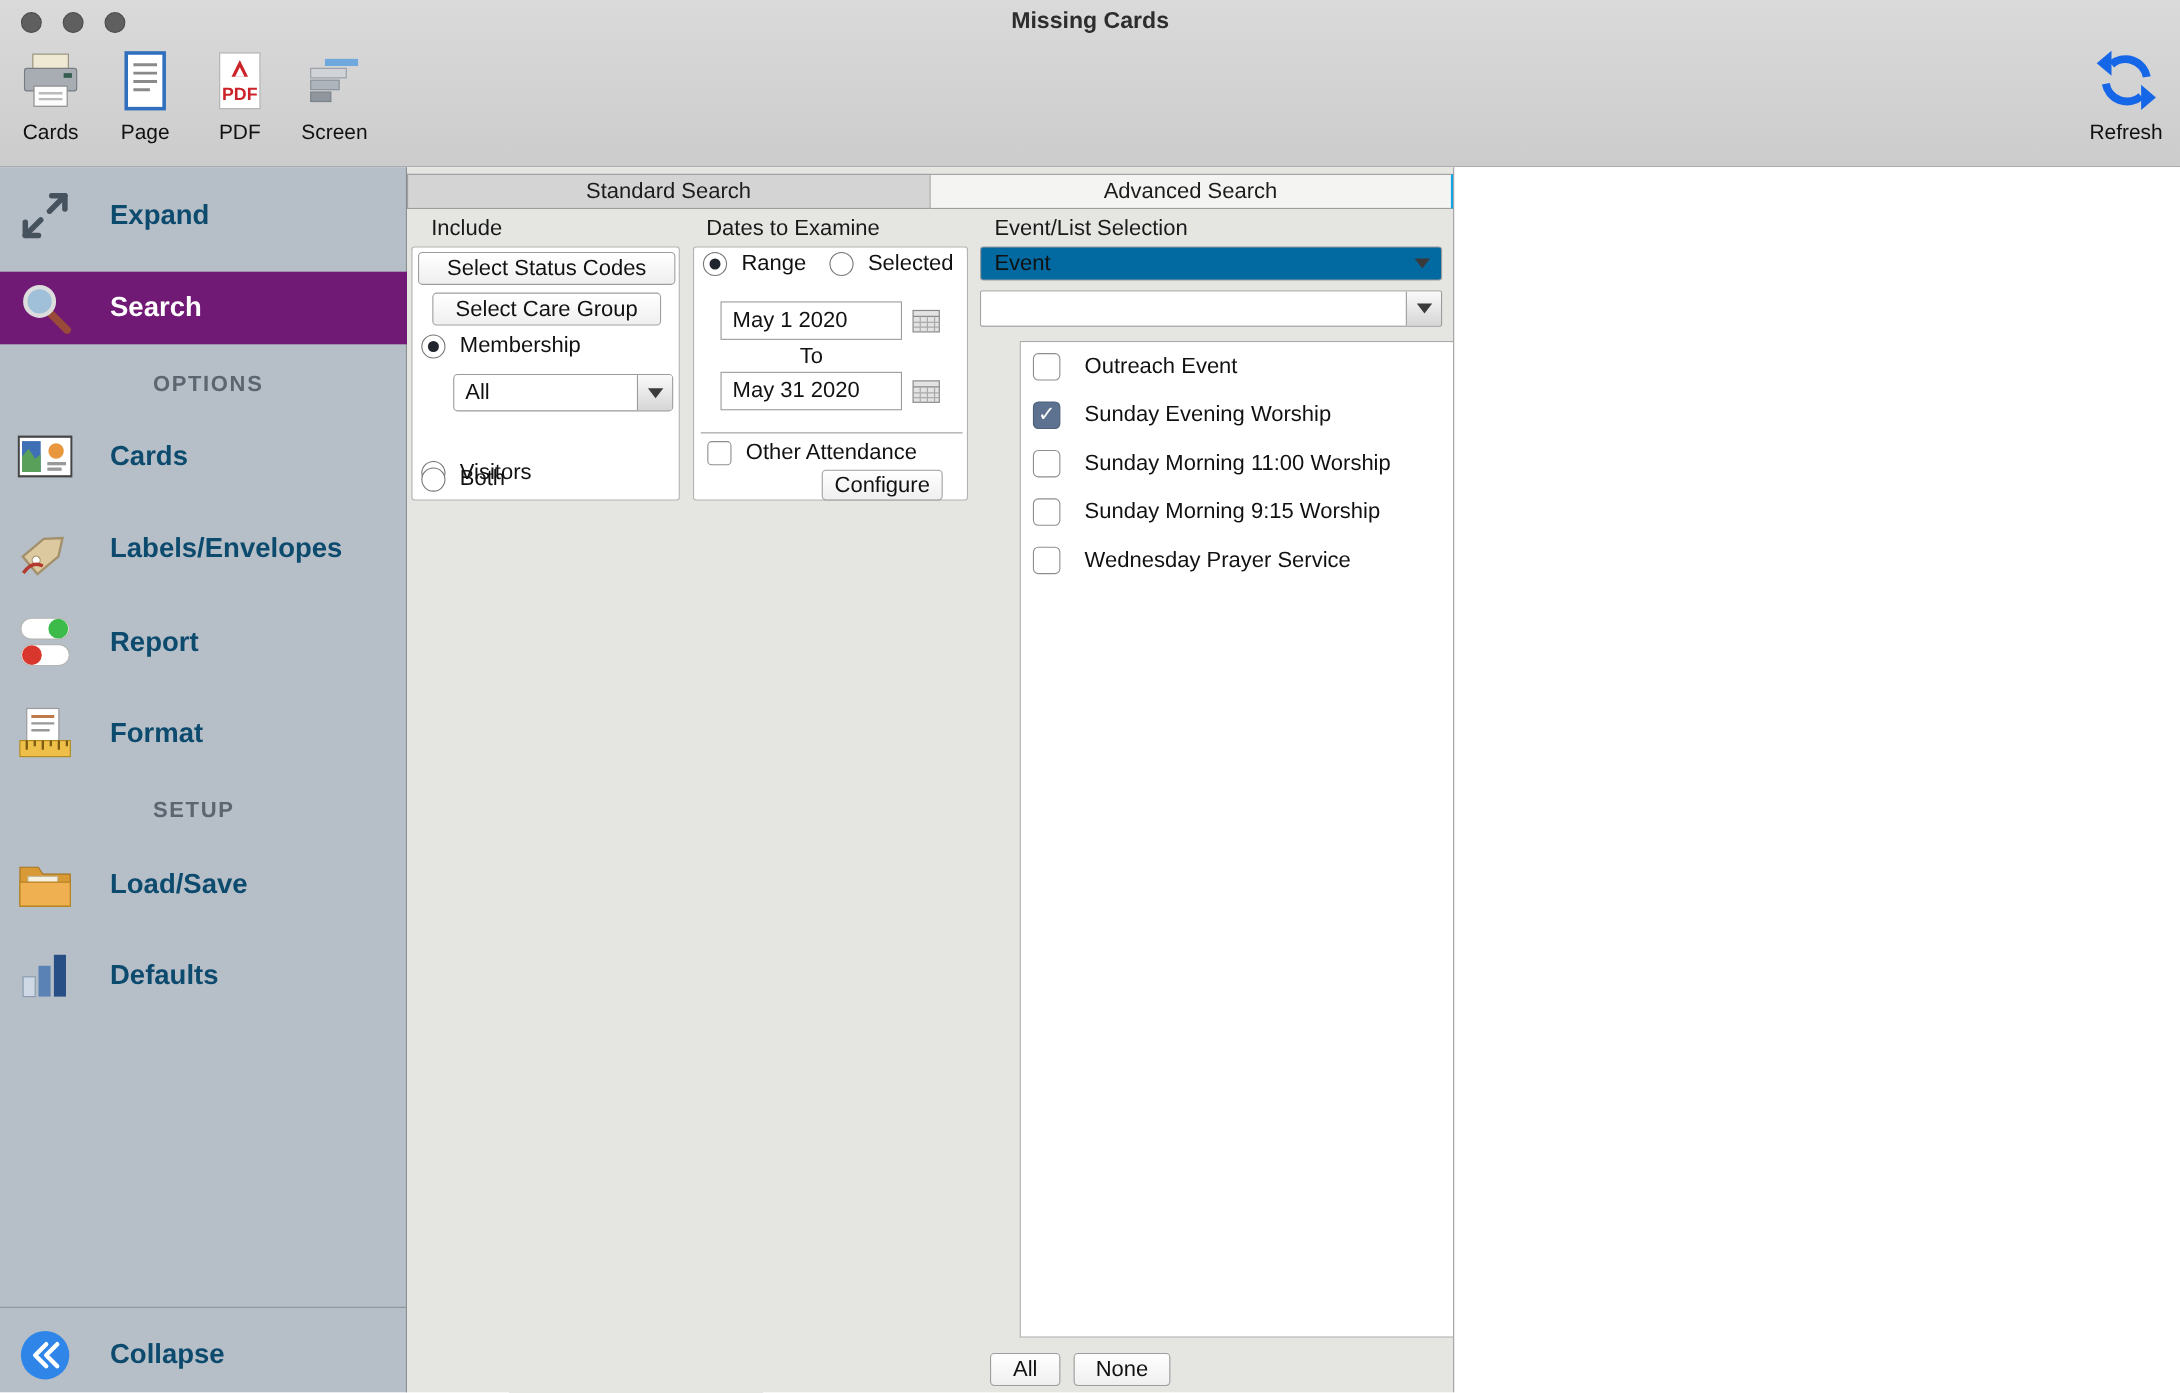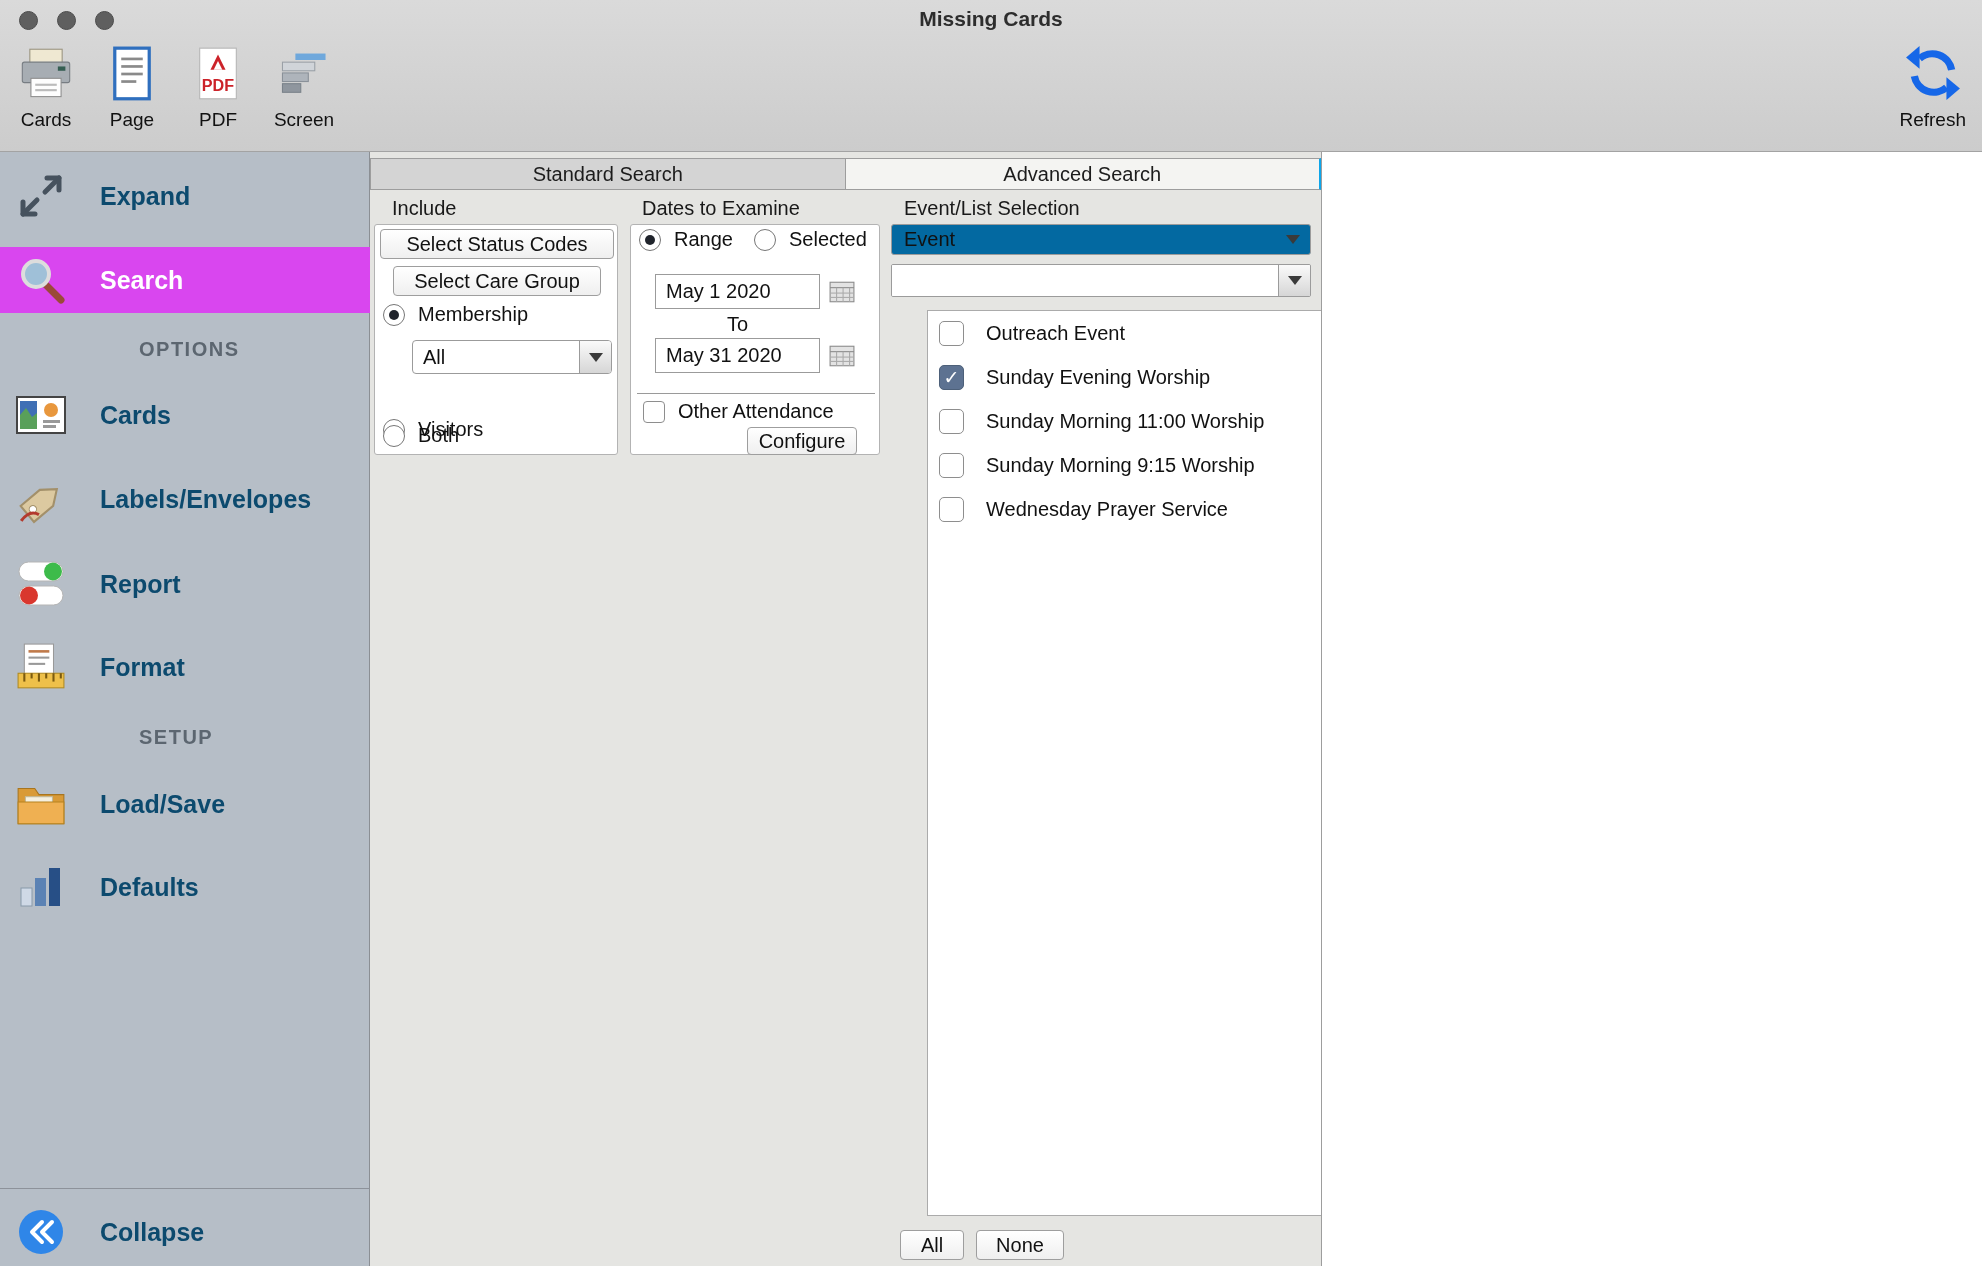--- a/index.html
+++ b/index.html
@@ -20,21 +20,21 @@
   #refresh-tool { right:16px; top:44px; display:flex; flex-direction:column; align-items:center; }
 
   
   #sidebar { left:0; top:152px; width:370px; height:1114px; background:#b6bec7; border-right:1px solid #8b8f94; }
   .side-item { position:absolute; left:0; width:370px; height:64px; }
   .side-icon { position:absolute; left:13px; top:50%; transform:translateY(-50%); width:56px; height:56px;
                display:flex; align-items:center; justify-content:center; }
   .side-label { position:absolute; left:100px; top:50%; transform:translateY(-50%);
                 font-size:25px; font-weight:bold; color:#0c4a6e; white-space:nowrap; }
   .side-header { position:absolute; left:139px; font-size:20px; font-weight:bold; color:#5c6670; letter-spacing:1.5px; }
-  #search-row { background:#d946ef; height:66px; }
+  #search-row { background:#701a75; height:66px; }
   #search-row .side-label { color:#ffffff; }
   #sidebar-divider { position:absolute; left:0; top:1036px; width:370px; border-top:1px solid #8d929a; }
 
   
   #content { left:370px; top:152px; width:951px; height:1114px; background:#e5e5e2; }
   #right-panel { left:1321px; top:152px; width:661px; height:1114px; background:#ffffff; border-left:1px solid #9d9d9d; }
 
   #tabbar { left:370px; top:158px; width:951px; height:32px; display:flex; }
   .tab { flex:1; border:1px solid #9d9d9d; border-right:none; display:flex; align-items:center; justify-content:center;
          font-size:20px; color:#1c1c1c; background:#d4d4d4; cursor:default; }

